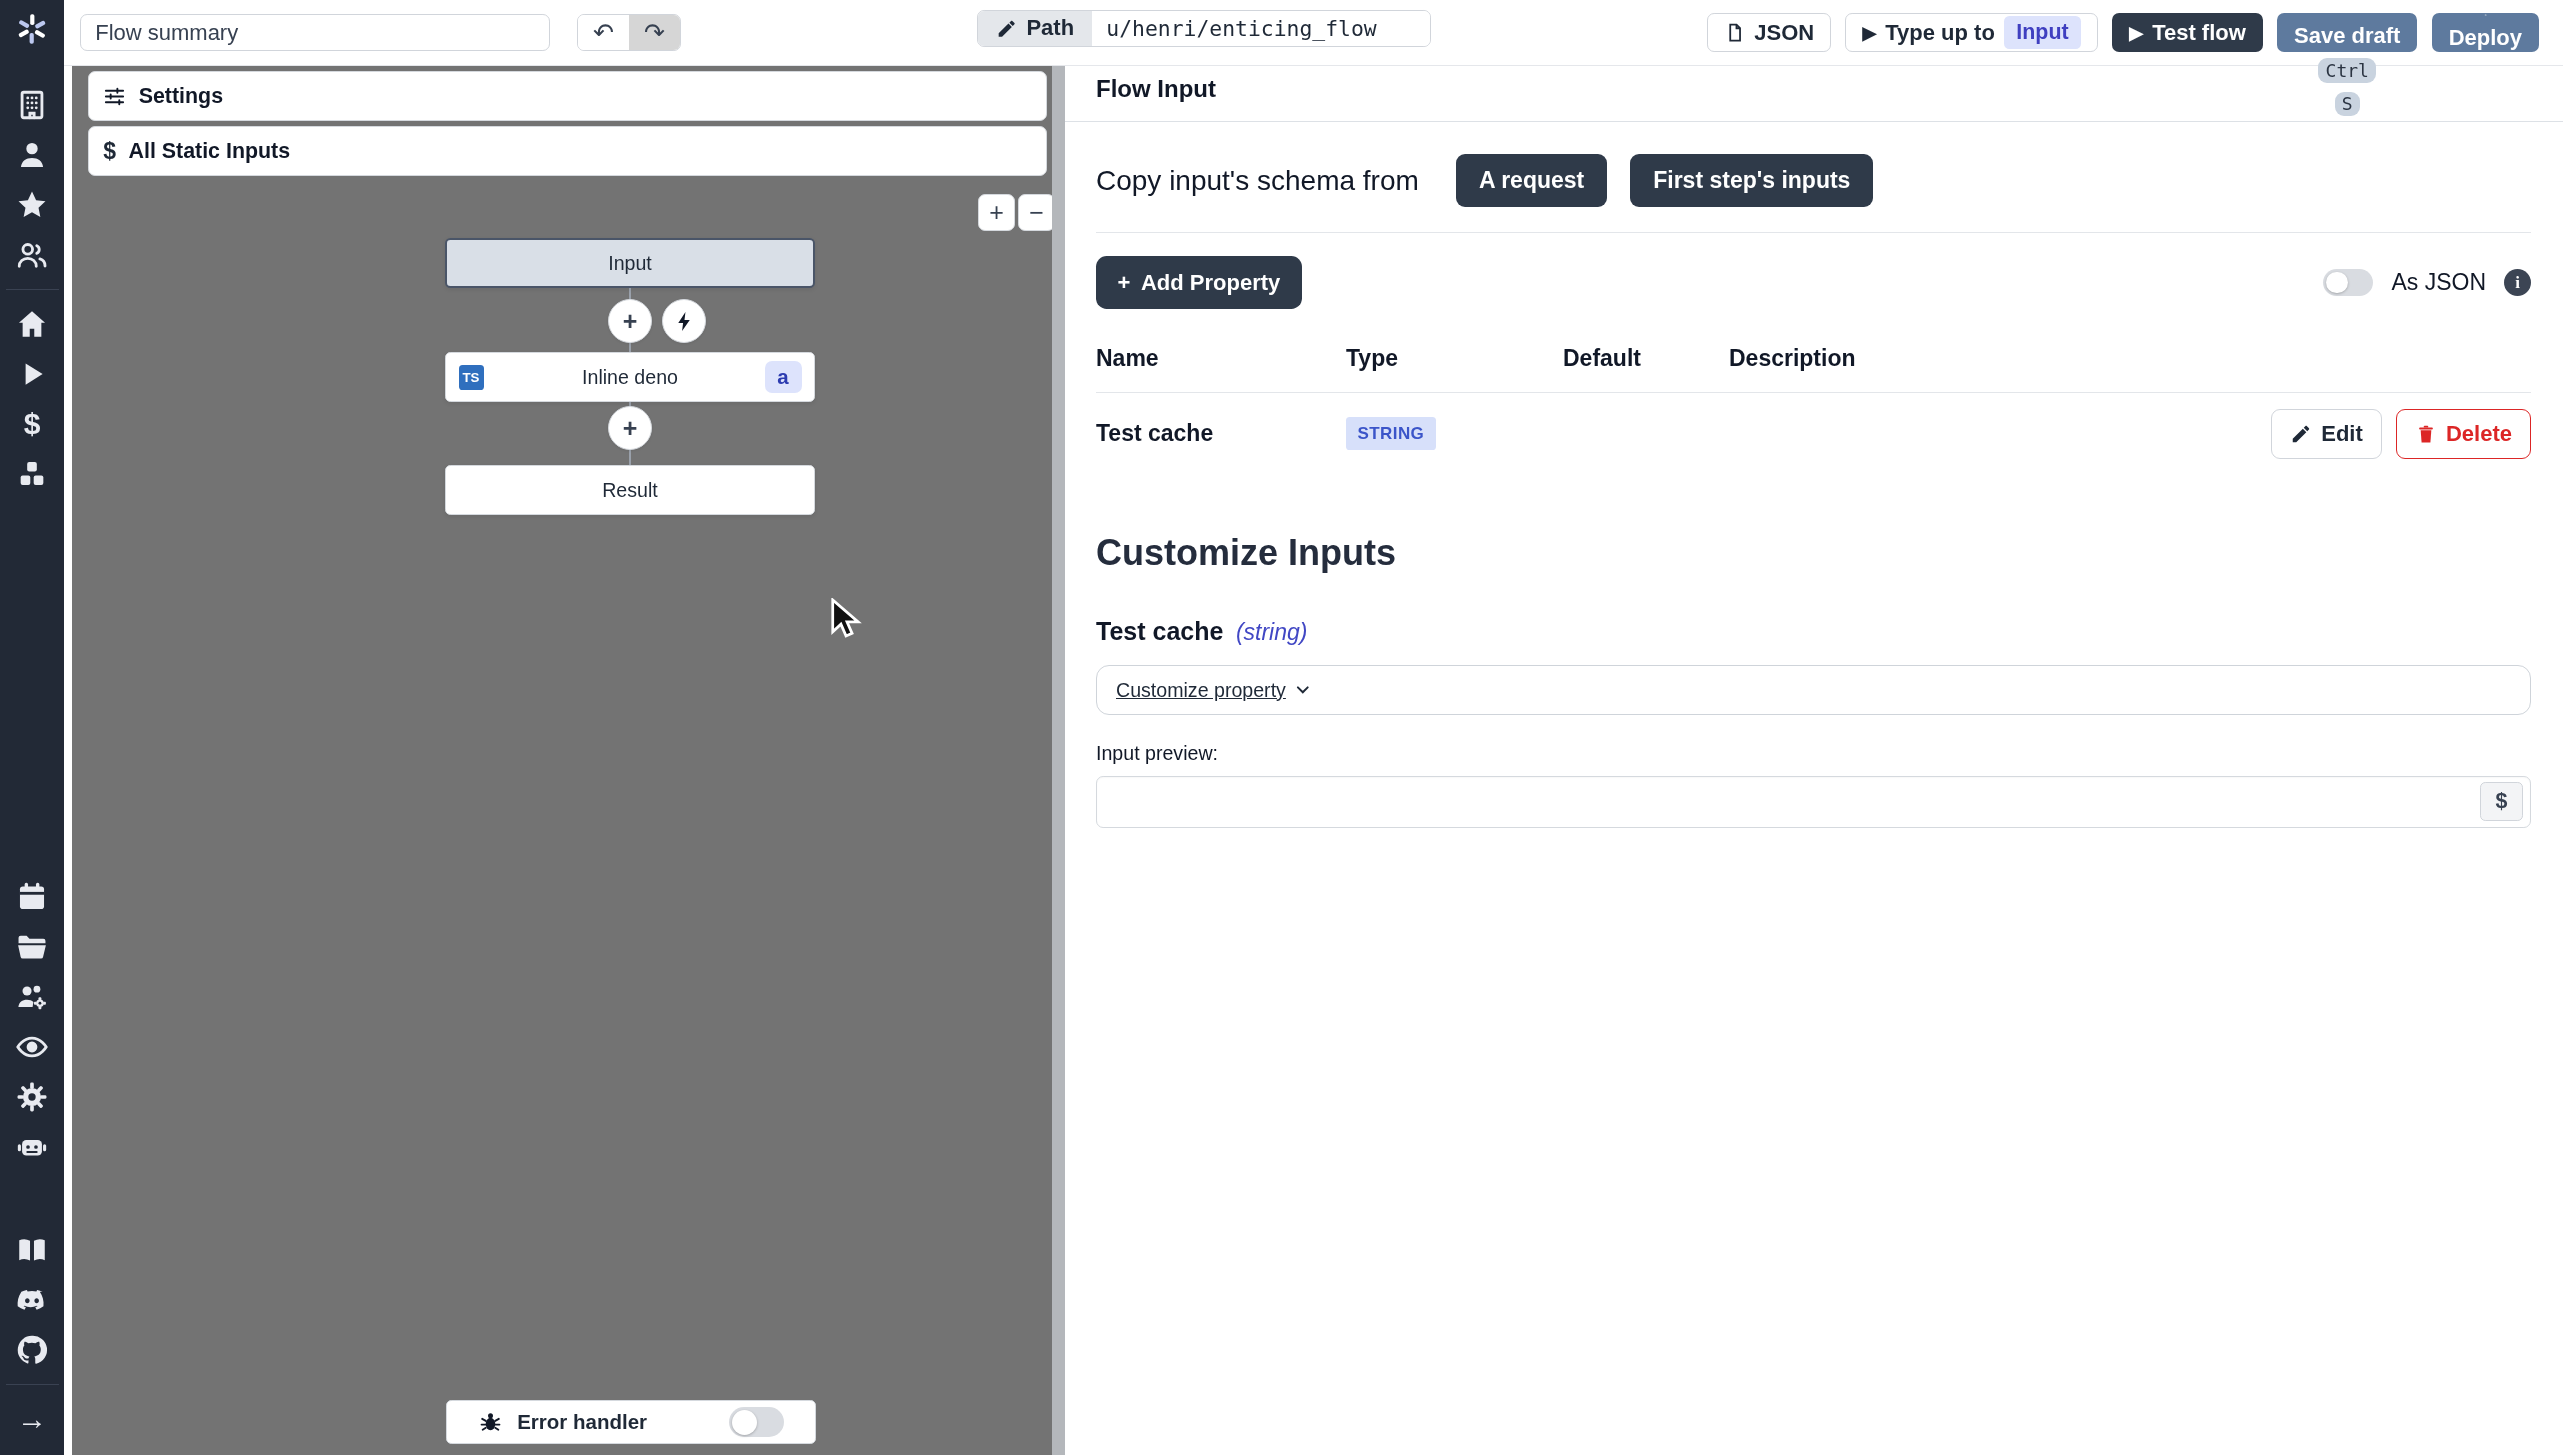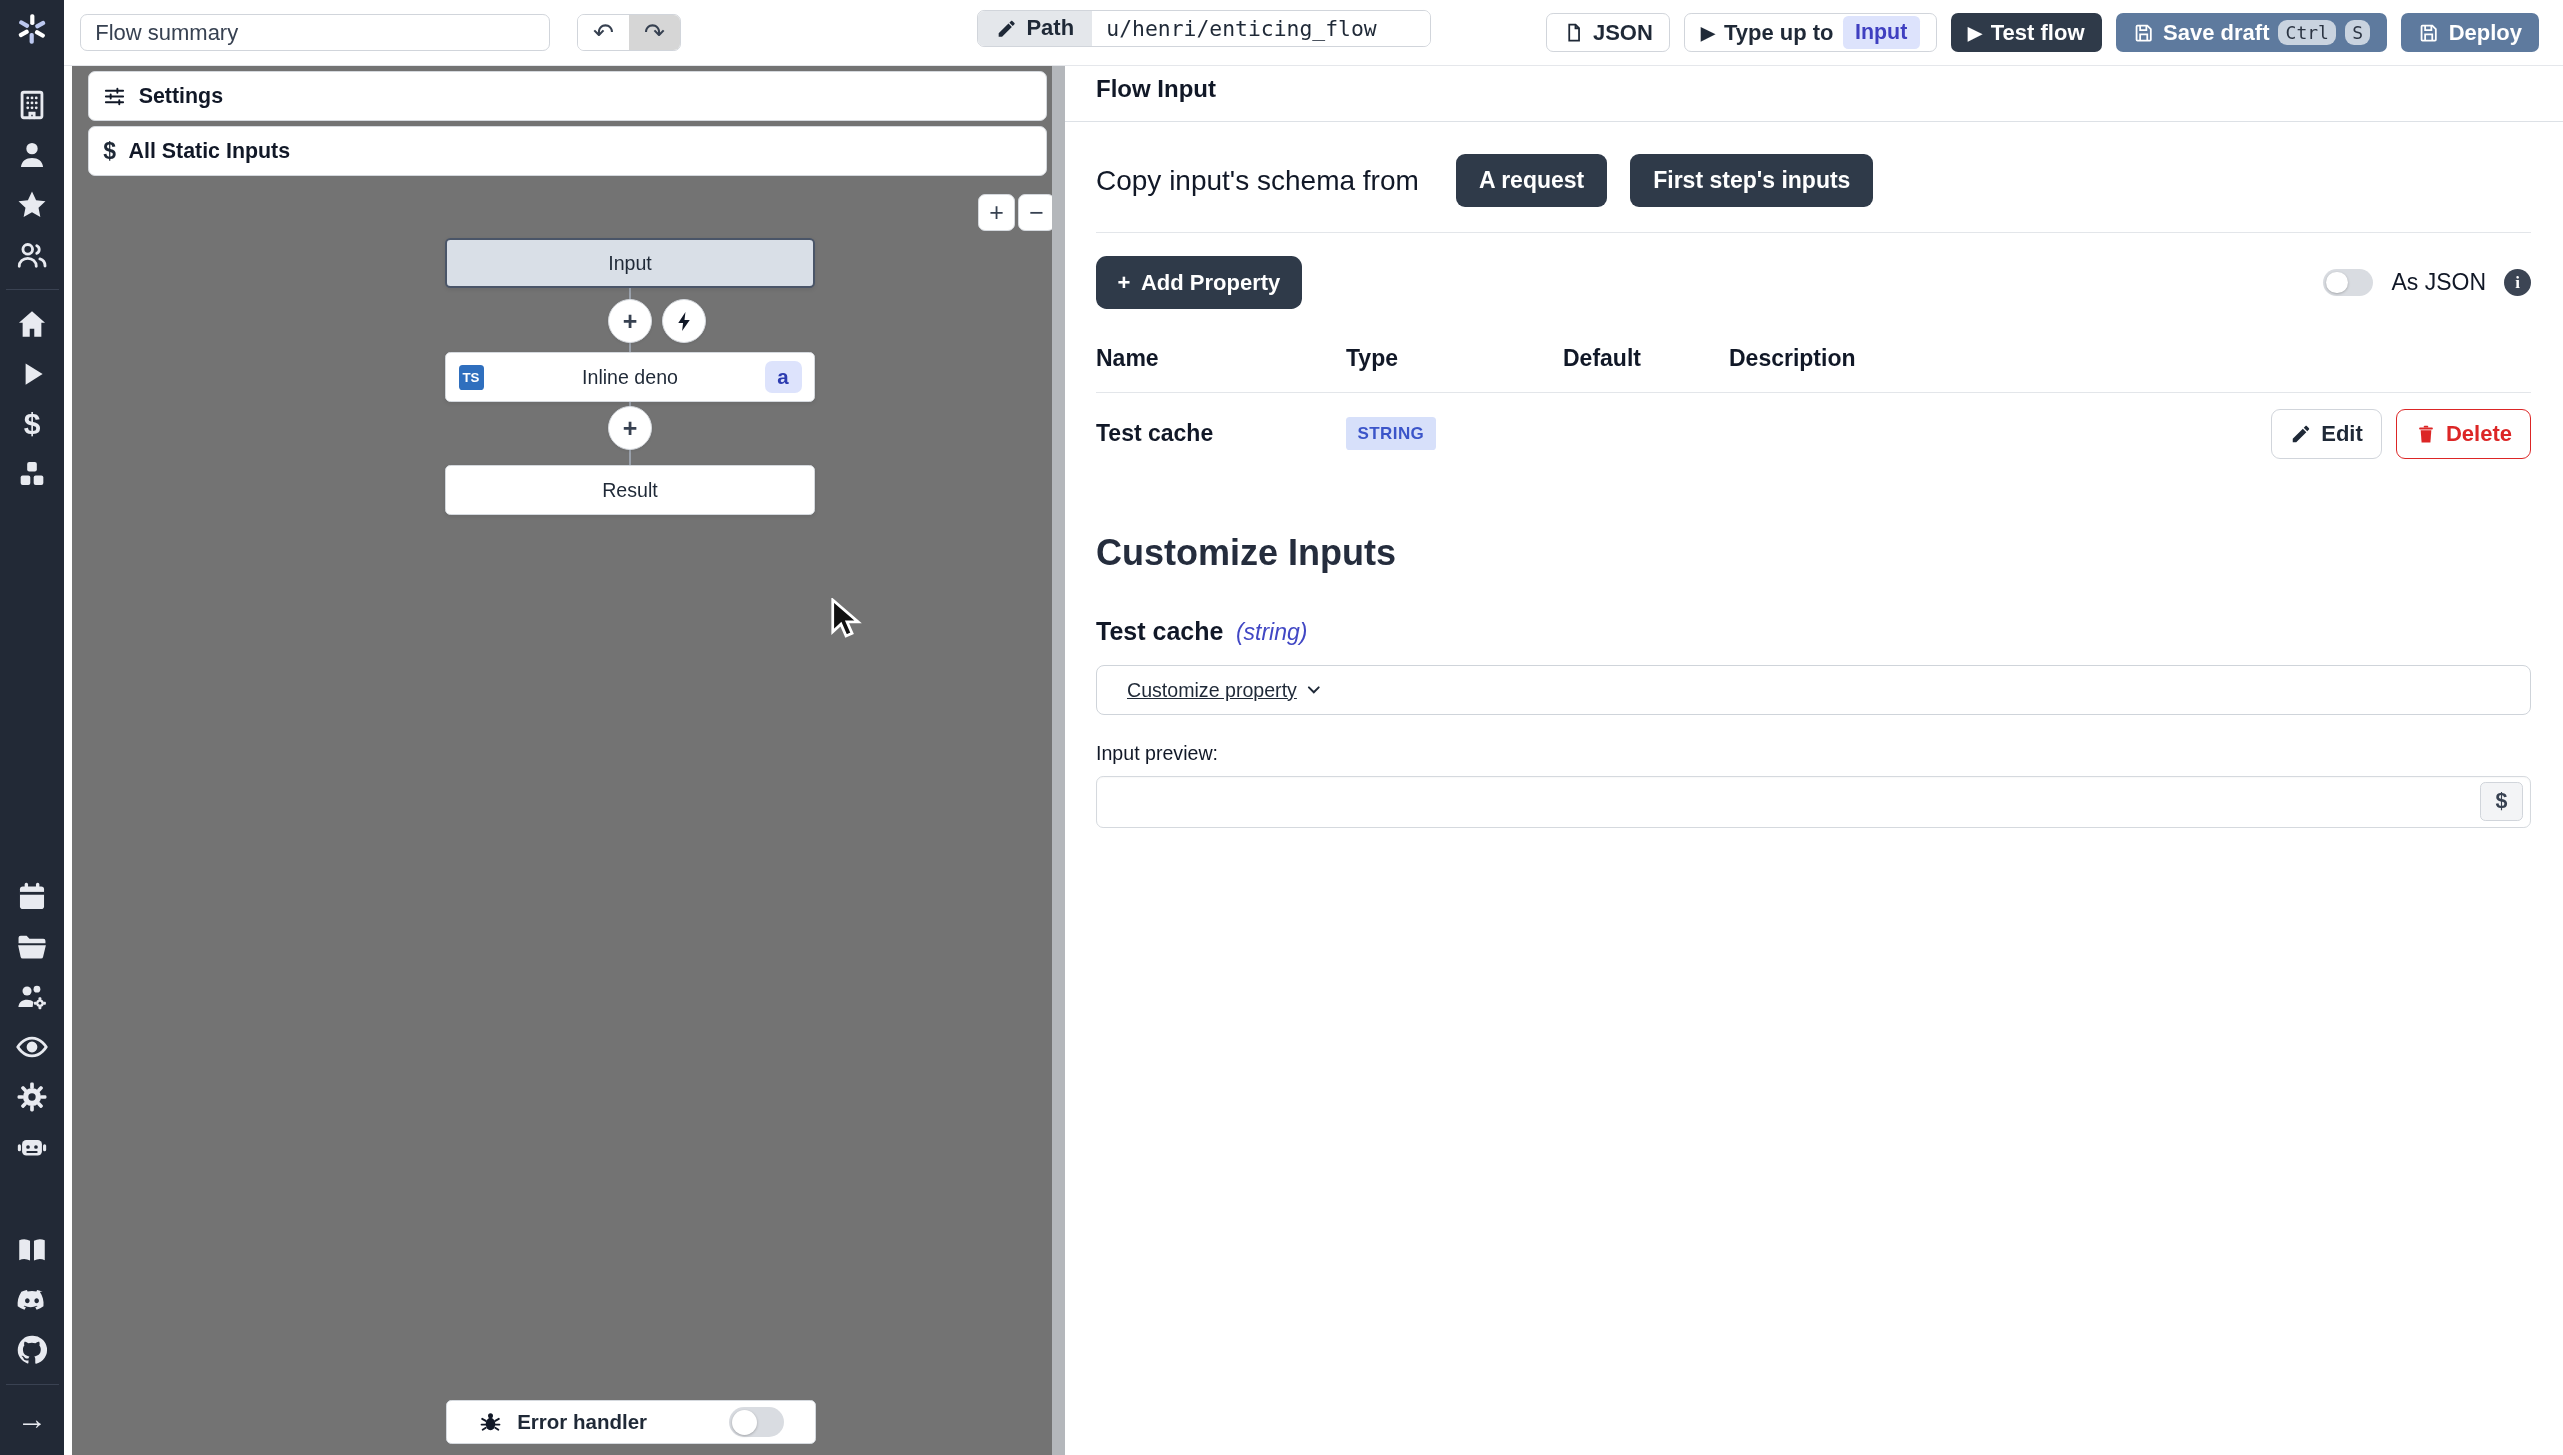--- a/index.html
+++ b/index.html
@@ -32,21 +32,21 @@
           font-weight:700;font-size:22px;color:#1f2937;}
   .path-label svg{width:21.4px;height:21.4px;}
   .path-input{width:338px;border:none;outline:none;padding:0 14.2px;
           font-family:"DejaVu Sans Mono","Liberation Mono",monospace;font-size:21.4px;color:#1f2937;}
   .tb-right{margin-left:auto;display:flex;align-items:center;gap:14.2px;padding-right:24px;}
   .btn{display:flex;align-items:center;gap:9px;height:39px;border-radius:7.1px;padding:0 16px;
        font-size:22px;font-weight:700;cursor:pointer;border:1.8px solid transparent;white-space:nowrap;}
   .btn svg{width:21.4px;height:21.4px;}
   .btn.outline{background:#fff;border-color:#d1d5db;color:#1f2937;}
   .btn.dark{background:#2f3a49;color:#fff;}
-  .btn.slate{background:#5e7a9e;color:#fff;}
+  .btn.slate{background:#5e7a9e;color:#fff;flex-direction:column;}
   .play-glyph{font-size:18px;line-height:1;}
   .input-pill{background:#dde3fc;color:#3f3fc0;border-radius:5.3px;padding:3.6px 12.5px;font-weight:700;font-size:21.4px;}
   .kbd{background:#c9d3df;color:#2b3442;border-radius:9px;padding:1.8px 7.1px;
        font-family:"DejaVu Sans Mono","Liberation Mono",monospace;font-size:18px;font-weight:400;}
 
   
   .flow-panel{position:absolute;left:72px;top:57px;width:988px;height:1399px;background:#737373;}
   .panel-row{position:absolute;left:16px;width:959px;height:50px;background:#fff;border:1.8px solid #d5d9de;
        border-radius:7.1px;display:flex;align-items:center;gap:12.5px;padding:0 14.2px;cursor:pointer;}
   .panel-row .lbl{font-weight:700;font-size:21.4px;color:#111827;}
@@ -105,22 +105,22 @@
        letter-spacing:0.4px;border-radius:3.6px;padding:6.2px 11.6px;}
   .row-actions{display:flex;gap:14.2px;justify-content:flex-end;}
   .mini-btn{display:flex;align-items:center;gap:9px;height:50px;border-radius:9px;padding:0 18px;background:#fff;
        border:1.8px solid #d1d5db;font-weight:700;font-size:22px;color:#1f2937;cursor:pointer;}
   .mini-btn svg{width:22px;height:22px;}
   .mini-btn.danger{border-color:#dc2626;color:#dc2626;}
   .customize-title{margin-top:57px;font-weight:800;font-size:36px;color:#252d3d;}
   .field-title{margin-top:43px;font-size:25px;color:#111827;display:flex;align-items:baseline;gap:12.5px;}
   .field-title .fname{font-weight:700;}
   .field-title .ftype{font-style:italic;color:#4147c4;font-size:23px;}
-  .custom-box{margin-top:19.6px;border:1.8px solid #cfd4da;border-radius:8px;height:50px;display:flex;align-items:center;
-       padding:0 30px;}
+  .custom-box{margin-top:19.6px;border:1.8px solid #cfd4da;border-radius:13px;height:50px;display:flex;align-items:center;
+       padding:0 19px;}
   .custom-link{display:flex;align-items:center;gap:7.1px;cursor:pointer;}
   .custom-link .txt{font-size:19.6px;color:#1f2937;text-decoration:underline;}
   .custom-link svg{width:19.6px;height:19.6px;}
   .preview-lbl{margin-top:27px;font-size:19.6px;color:#111827;}
   .preview-box{margin-top:10.7px;border:1.8px solid #d5d9de;border-radius:7.1px;height:52px;display:flex;align-items:center;
        padding:0 7.1px 0 14.2px;box-shadow:inset 0 0.9px 1.8px rgba(0,0,0,.03);}
   .preview-input{flex:1;border:none;outline:none;font-size:21.4px;font-family:"Liberation Sans",sans-serif;}
   .dollar-btn{width:43px;height:39px;background:#f3f4f6;border:1.8px solid #d1d5db;border-radius:5.3px;
        display:flex;align-items:center;justify-content:center;font-size:21.4px;font-weight:700;color:#374151;cursor:pointer;}
 </style>

